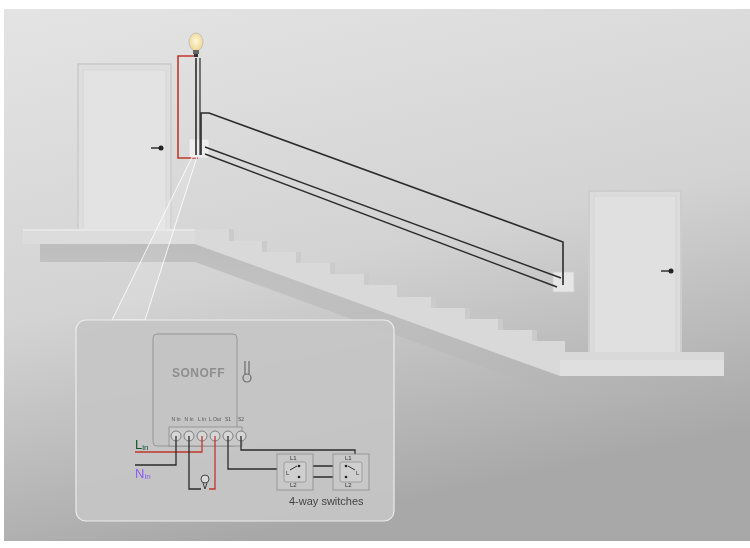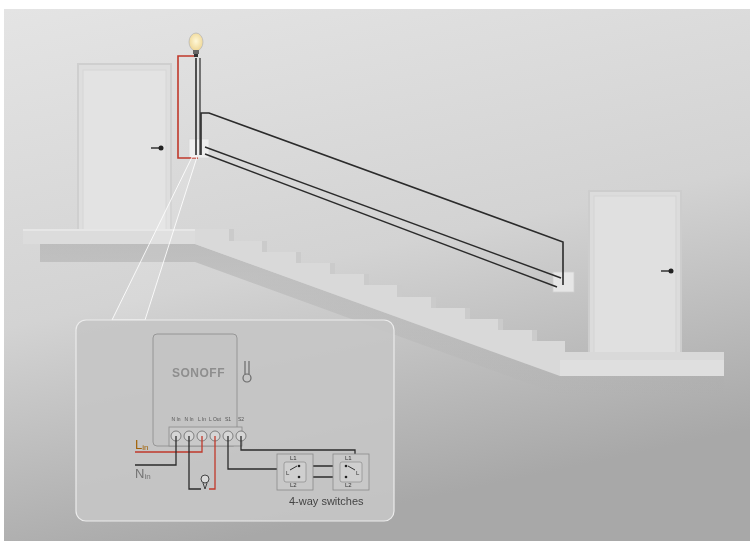--- a/index.html
+++ b/index.html
@@ -1,22 +1,22 @@
 <!DOCTYPE html>
 <html><head>
   <meta charset="utf-8">
   <style>
     html, body { margin: 0; padding: 0; background: #ffffff; }
     body { width: 750px; height: 548px; position: relative; overflow: hidden; font-family: "Liberation Sans", sans-serif; }
     #stage { position: absolute; left: 0; top: 0; width: 682px; height: 548px; }
     .lbl { position: absolute; font-family: "Liberation Sans", sans-serif; white-space: nowrap; }
     .term-lbl { font-size: 5px; color: #555; text-align: center; width: 14px; }
-    .l-in { color: #a16207; font-size: 13px; }
+    .l-in { color: #14532d; font-size: 13px; }
     .l-in sub, .n-in sub { font-size: 8px; vertical-align: -1px; }
-    .n-in { color: #737373; font-size: 13px; }
+    .n-in { color: #8b5cf6; font-size: 13px; }
     .sw-lbl { font-size: 6px; color: #333; }
     .caption { font-size: 11px; color: #444; }
   </style>
 </head>
 <body>
 
 <div id="stage">
   <svg width="750" height="548" viewBox="0 0 750 548" xmlns="http://www.w3.org/2000/svg">
     <defs>
       <linearGradient id="bg" x1="0" y1="0" x2="0.3" y2="1">

